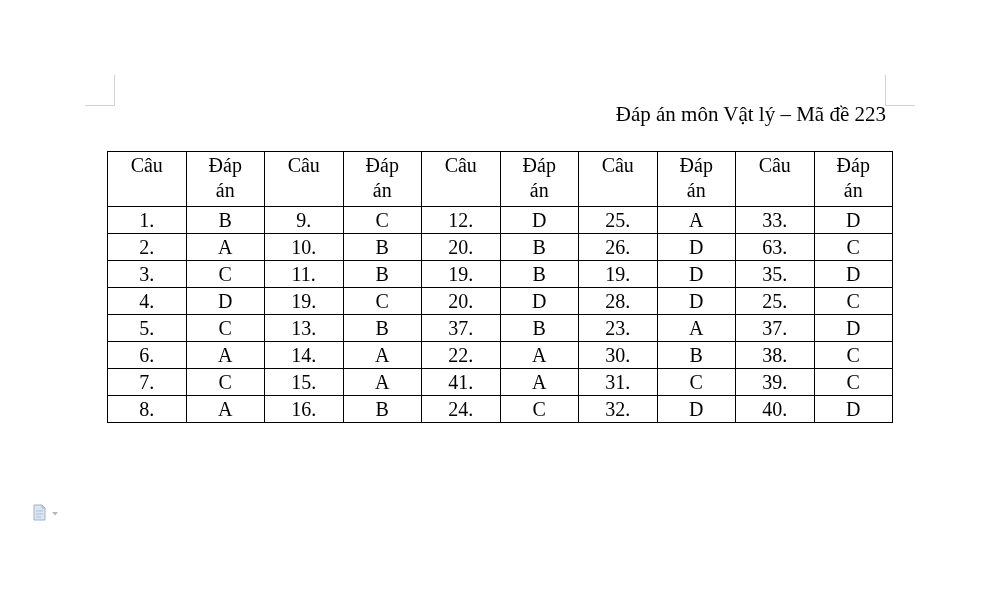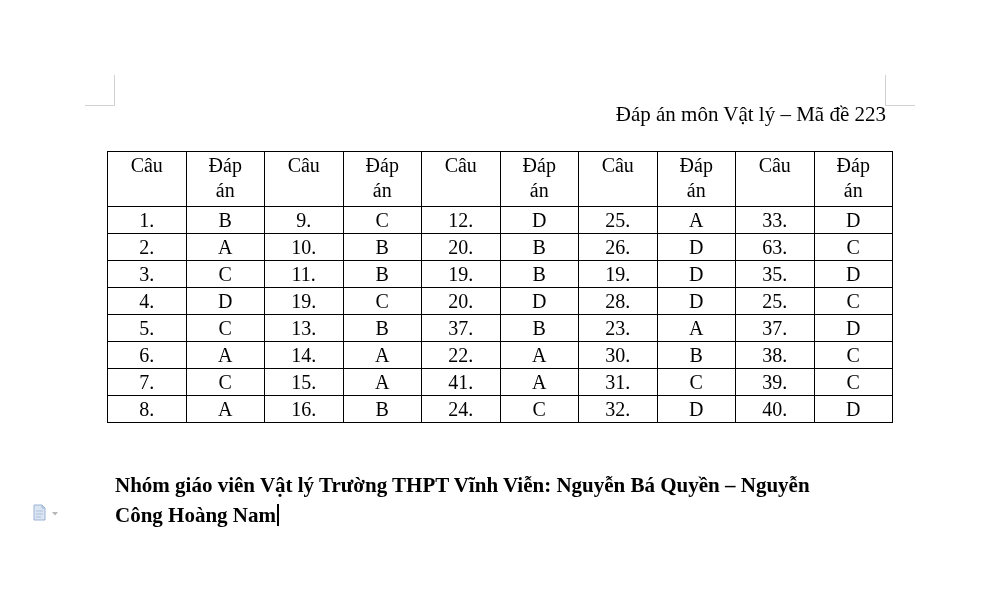--- a/index.html
+++ b/index.html
@@ -185,24 +185,20 @@
       <td>24.</td>
       <td>C</td>
       <td>32.</td>
       <td>D</td>
       <td>40.</td>
       <td>D</td>
     </tr>
   </tbody>
     </table>
 
-  <div class="footer-para">
-    <div class="footer-line">Nhóm giáo viên Vật lý Trường THPT Vĩnh Viễn: Nguyễn Bá Quyền – Nguyễn</div>
-    <div class="footer-line"><span>Công Hoàng Nam</span><span class="caret"></span></div>
-  </div>
 
   <div class="paste-btn">
     <svg width="28" height="20" viewBox="0 0 28 20">
       <path d="M3 2 h8 l3 3 v12 h-11 z" fill="#dce6f2" stroke="#9ab3d5" stroke-width="1"></path>
       <path d="M11 2 v3 h3" fill="none" stroke="#9ab3d5" stroke-width="1"></path>
       <line x1="5" y1="8" x2="12" y2="8" stroke="#aebfd9" stroke-width="1"></line>
       <line x1="5" y1="11" x2="12" y2="11" stroke="#aebfd9" stroke-width="1"></line>
       <line x1="5" y1="14" x2="10" y2="14" stroke="#aebfd9" stroke-width="1"></line>
       <path d="M21 9 h6 l-3 3.5 z" fill="#b7b7b7"></path>
     </svg>

